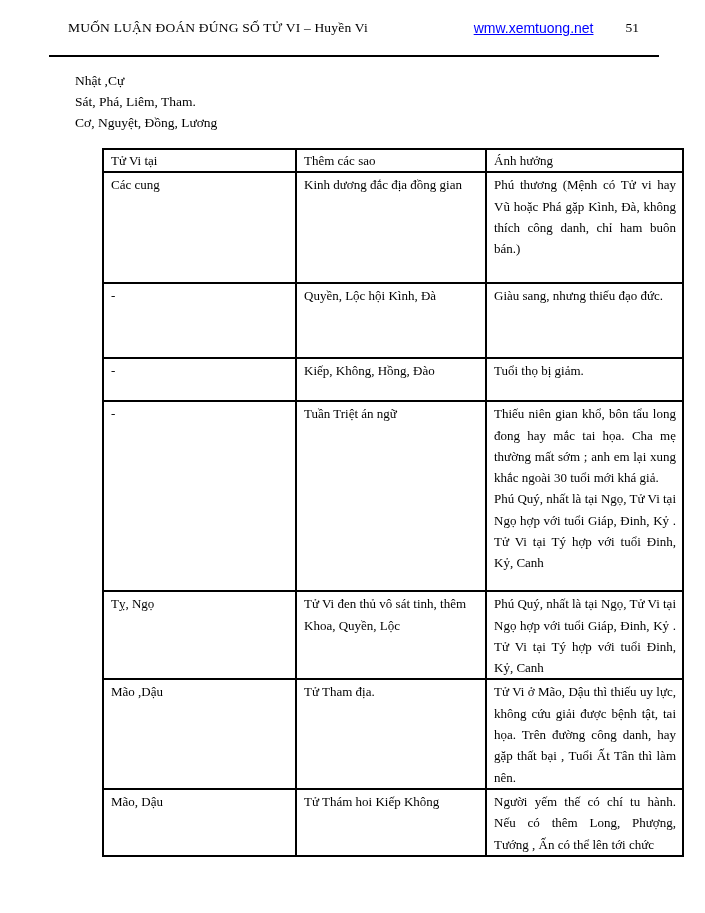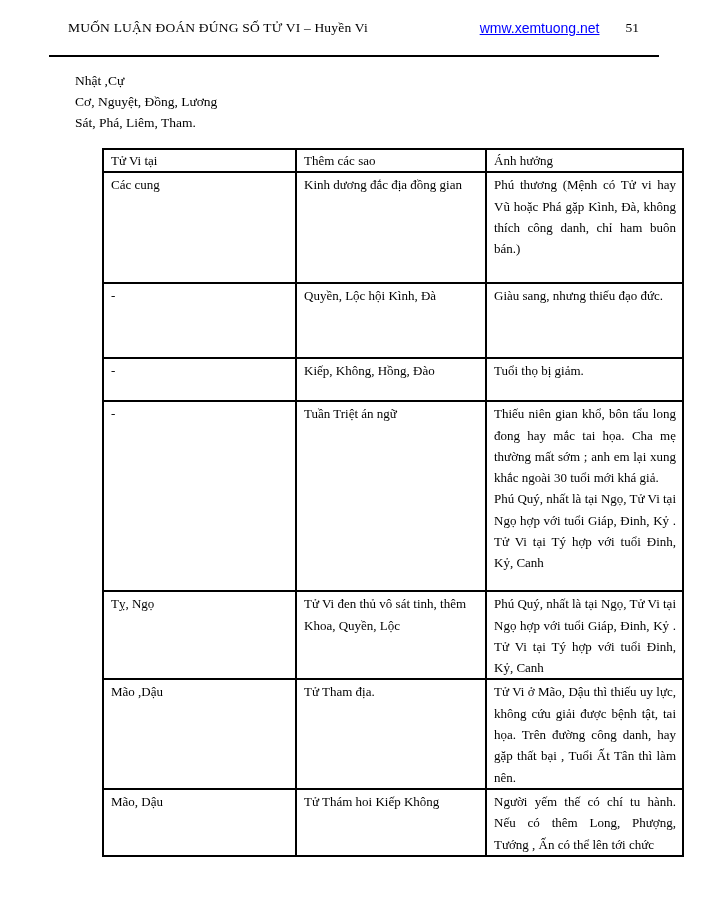--- a/index.html
+++ b/index.html
@@ -11,20 +11,21 @@
     font-family: "Liberation Serif", "DejaVu Serif", serif;
   }
   .page { position: relative; width: 705px; height: 913px; overflow: hidden; }
 
   
   .page-header {
     display: flex;
     align-items: flex-start;
     padding: 20px 66px 0 68px;
     font-size: 13.5px;
+    gap: 6px;
   }
   .header-title { flex: 1 1 auto; letter-spacing: 0.2px; white-space: nowrap; }
   .header-link {
     font-family: "Liberation Sans", "DejaVu Sans", sans-serif;
     font-weight: normal;
     font-size: 14px;
     color: #0000ff;
     text-decoration: underline;
     white-space: nowrap;
     cursor: pointer;
@@ -83,22 +84,22 @@
   <div class="page-header">
     <span class="header-title">MUỐN LUẬN ĐOÁN ĐÚNG SỐ TỬ VI – Huyền Vi</span>
     <a class="header-link">wmw.xemtuong.net</a>
     <span class="page-number">51</span>
   </div>
 
   <div class="header-rule"></div>
 
   <div class="intro">
     <div>Nhật ,Cự</div>
+    <div>Sát, Phá, Liêm, Tham.</div>
     <div>Cơ, Nguyệt, Đồng, Lương</div>
-    <div>Sát, Phá, Liêm, Tham.</div>
   </div>
 
   <table class="doc-table">
     <colgroup>
         <col class="c1">
         <col class="c2">
         <col class="c3">
       </colgroup>
     <thead>
       <tr>

